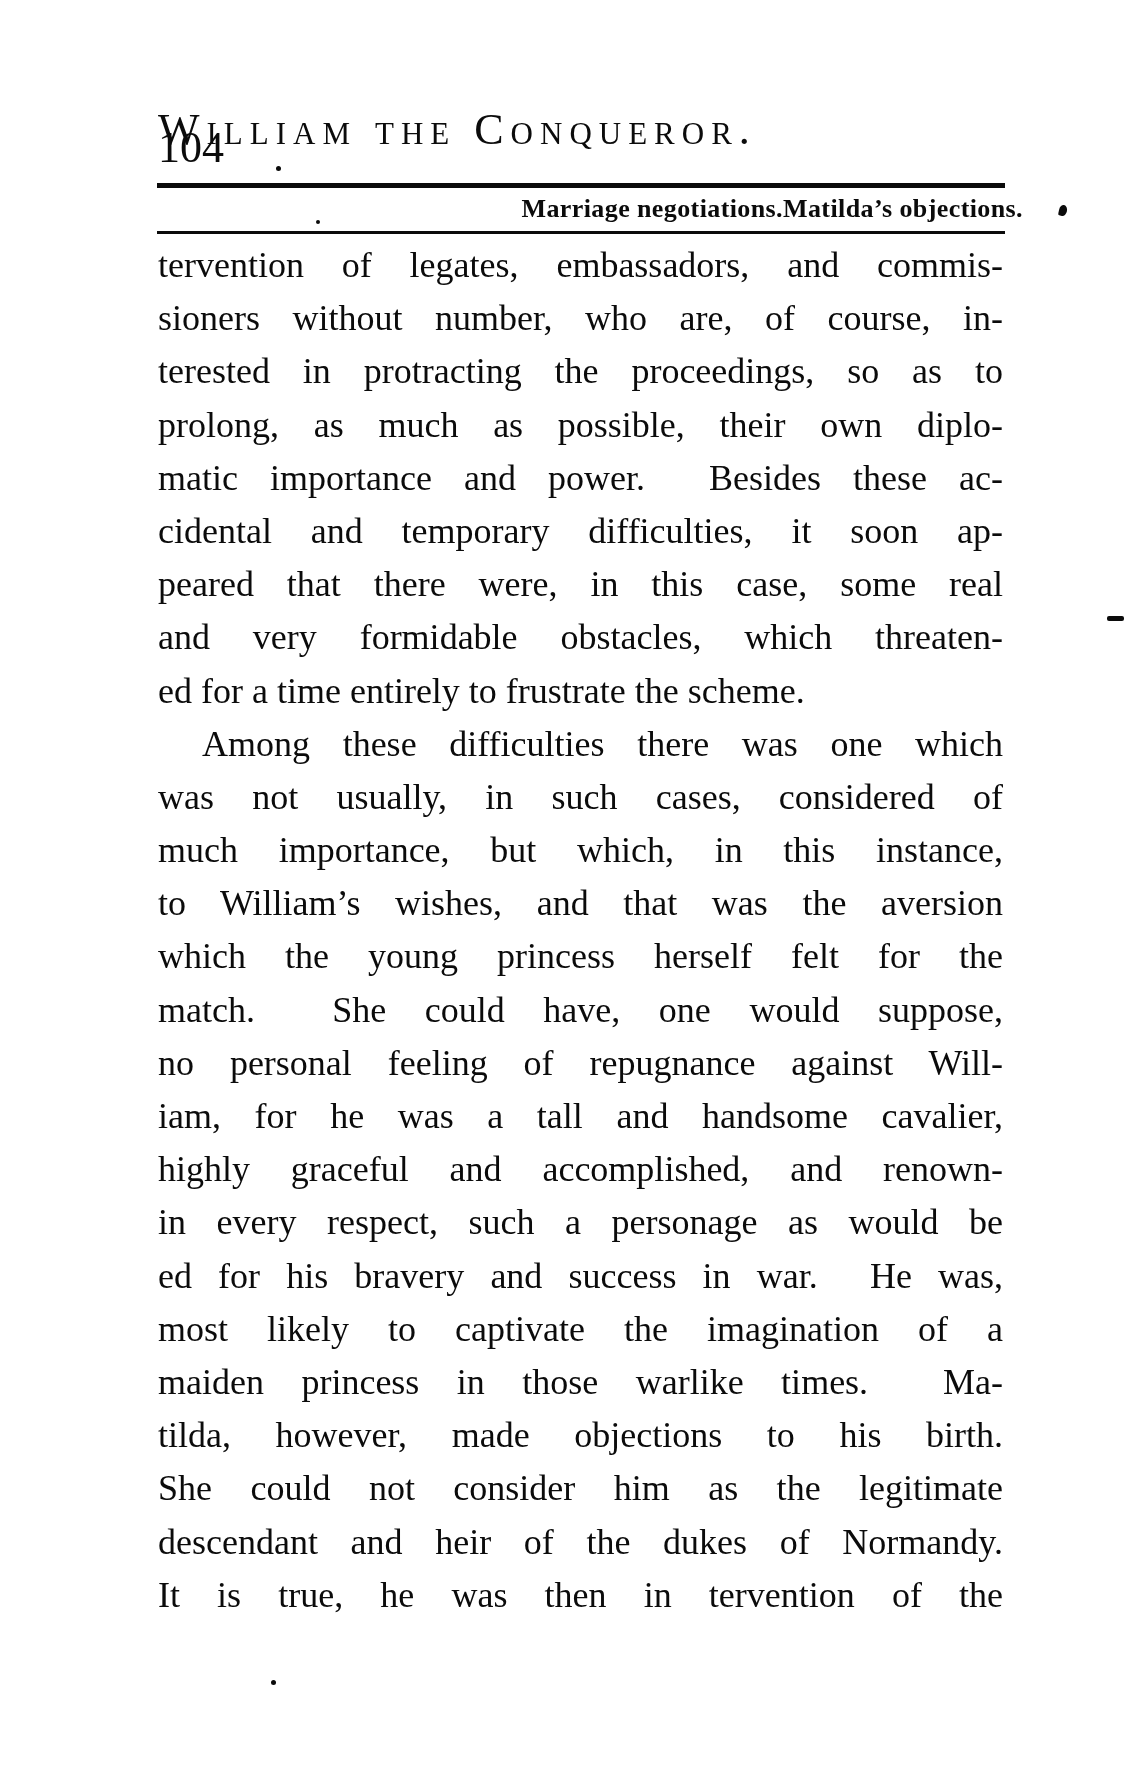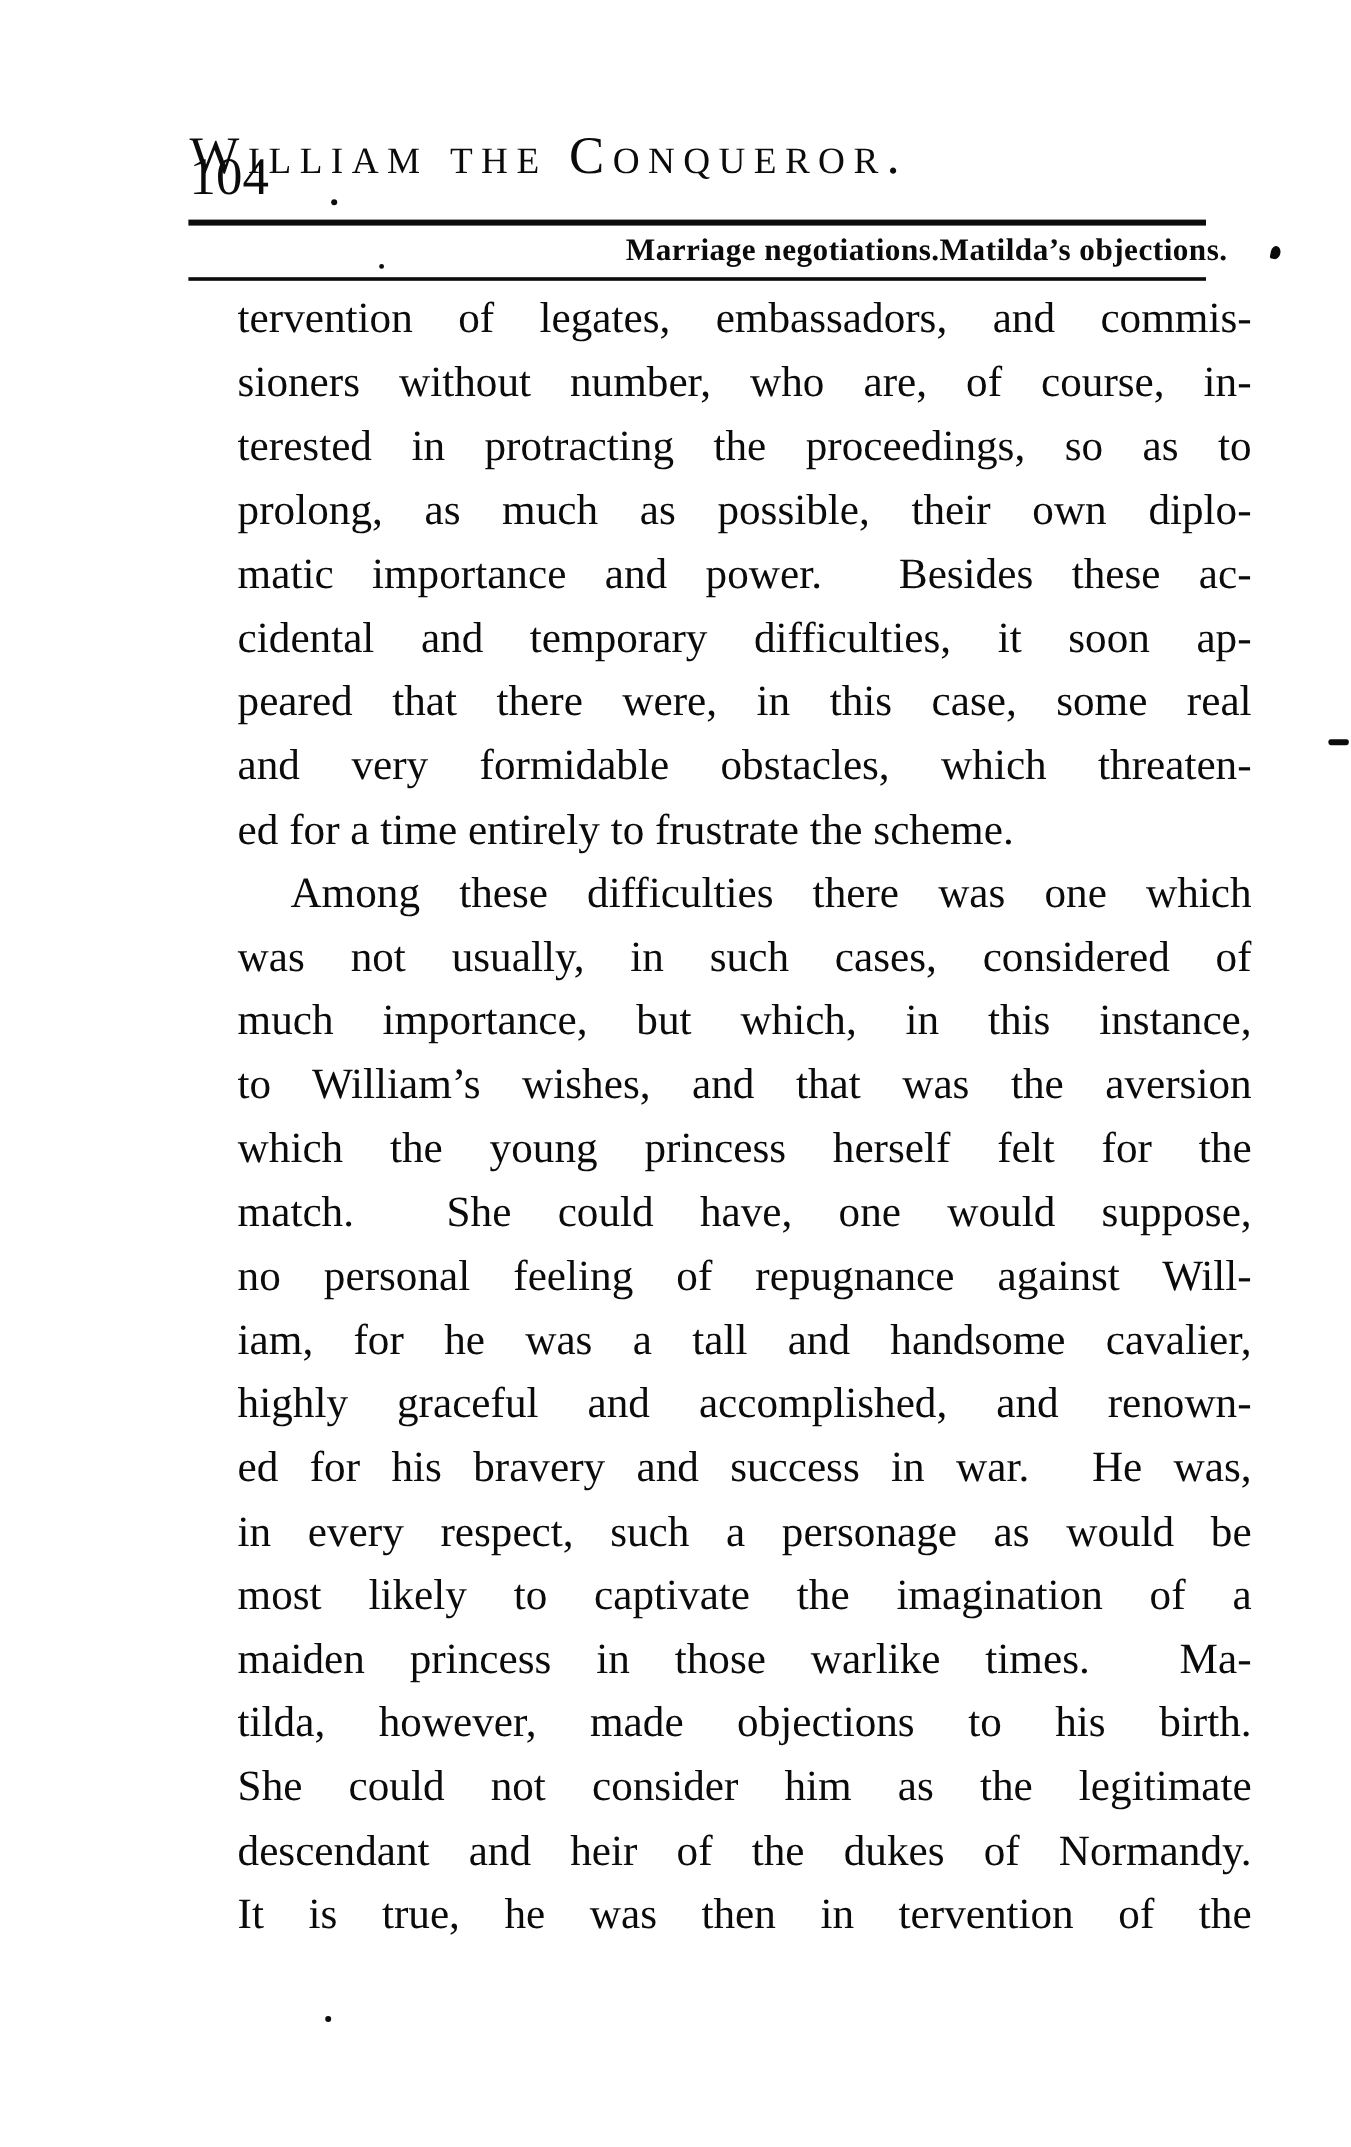--- a/index.html
+++ b/index.html
@@ -38,21 +38,21 @@
     margin-left: 20px;
   }
   .rule-thin {
     position: absolute; top: 231px; left: 157px; width: 848px; height: 3px;
     background: #0b0b0b;
   }
 
   
   .body-text {
     position: absolute; top: 239px; left: 158px; width: 845px;
-    font-size: 36px; line-height: 53.2px; margin-left: 40px;
+    font-size: 36px; line-height: 53.2px;
   }
   .bodyline {
     text-align: justify;
     height: 53.2px;
     overflow: hidden;
   }
   .bodyline::after { content: ""; display: inline-block; width: 100%; height: 0; }
   .bodyline.para-end { text-align: left; }
   .bodyline.para-end::after { content: none; }
   .bodyline.indent { text-indent: 44px; }
@@ -97,22 +97,22 @@
     <div class="bodyline para-end">ed for a time entirely to frustrate the scheme.</div>
     <div class="bodyline indent">Among these difficulties there was one which</div>
     <div class="bodyline">was not usually, in such cases, considered of</div>
     <div class="bodyline">much importance, but which, in this instance,</div>
     <div class="bodyline">to William’s wishes, and that was the aversion</div>
     <div class="bodyline">which the young princess herself felt for the</div>
     <div class="bodyline">match.&nbsp; She could have, one would suppose,</div>
     <div class="bodyline">no personal feeling of repugnance against Will-</div>
     <div class="bodyline">iam, for he was a tall and handsome cavalier,</div>
     <div class="bodyline">highly graceful and accomplished, and renown-</div>
+    <div class="bodyline">in every respect, such a personage as would be</div>
     <div class="bodyline">ed for his bravery and success in war.&nbsp; He was,</div>
-    <div class="bodyline">in every respect, such a personage as would be</div>
     <div class="bodyline">most likely to captivate the imagination of a</div>
     <div class="bodyline">maiden princess in those warlike times.&nbsp; Ma-</div>
     <div class="bodyline">tilda, however, made objections to his birth.</div>
     <div class="bodyline">She could not consider him as the legitimate</div>
     <div class="bodyline">descendant and heir of the dukes of Normandy.</div>
     <div class="bodyline">It is true, he was then in tervention of the</div>
   </div>
 
   <div class="speck speck-title-dot"></div>
   <div class="speck speck-rule-dot"></div>

